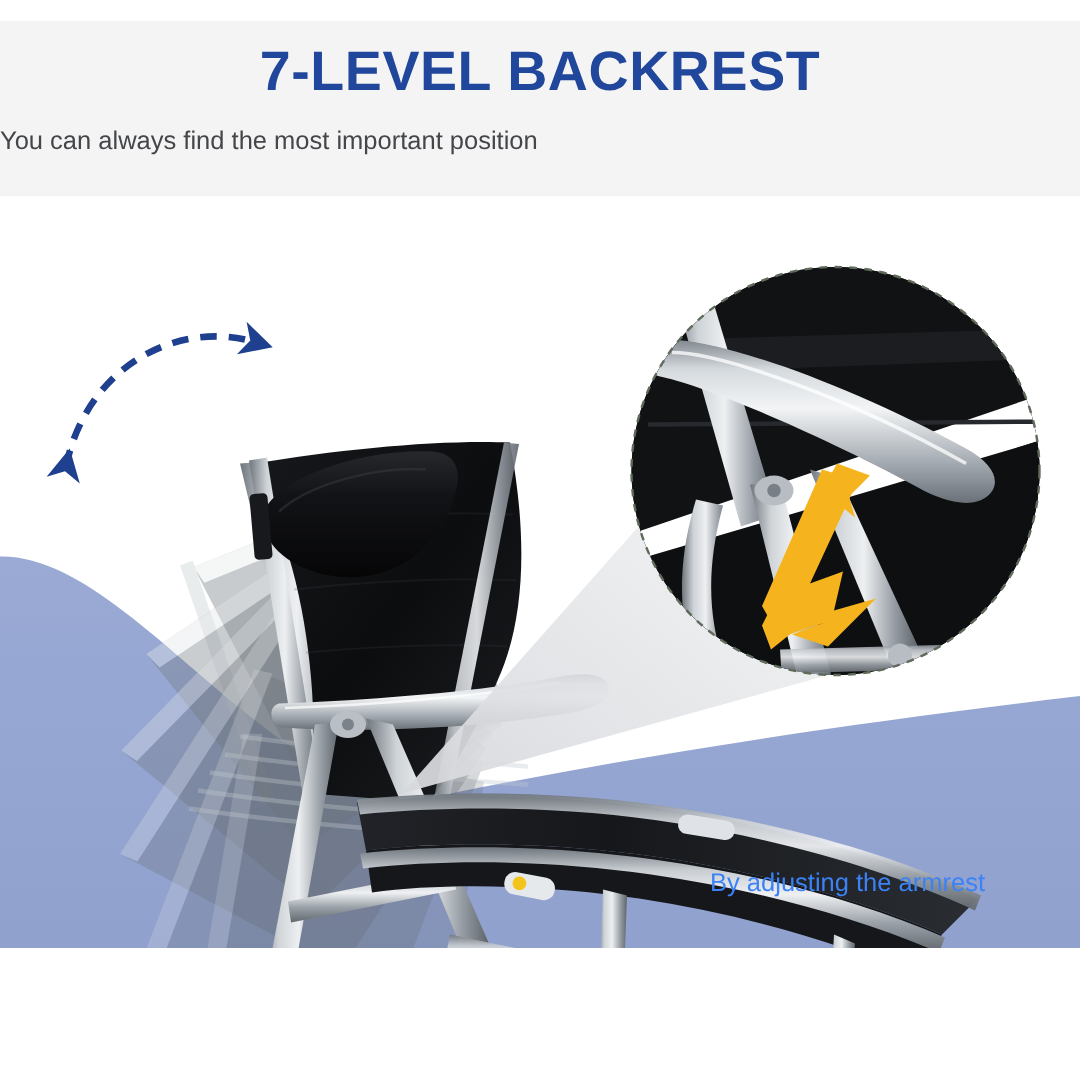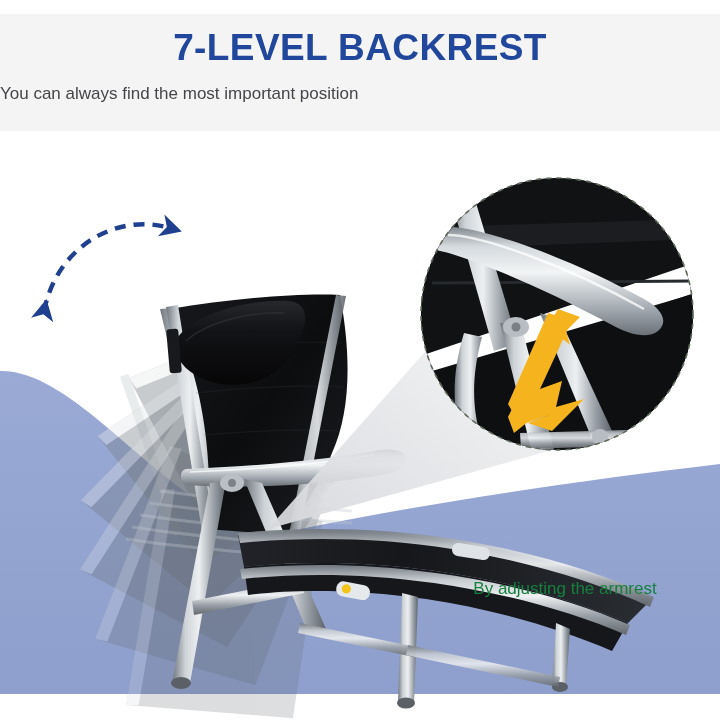--- a/index.html
+++ b/index.html
@@ -6,21 +6,21 @@
     margin: 0;
     padding: 0;
     background: #ffffff;
   }
   body {
     font-family: "Liberation Sans", sans-serif;
   }
   #page {
     position: relative;
     width: 720px;
-    height: 720px;
+    height: 632px;
     overflow: hidden;
     background: #ffffff;
   }
 
   
   .header-band {
     position: absolute;
     left: 0;
     top: 14px;
     width: 720px;
@@ -70,21 +70,21 @@
   }
 
   
   .callout-caption {
     position: absolute;
     left: 430px;
     top: 448px;
     width: 270px;
     text-align: center;
     font-size: 17px;
-    color: #15803d;
+    color: #3b82f6;
     font-family: "Liberation Sans", sans-serif;
     white-space: nowrap;
   }
 </style>
 </head>
 <body>
 
 <div id="page">
 
   <div class="header-band"></div>

